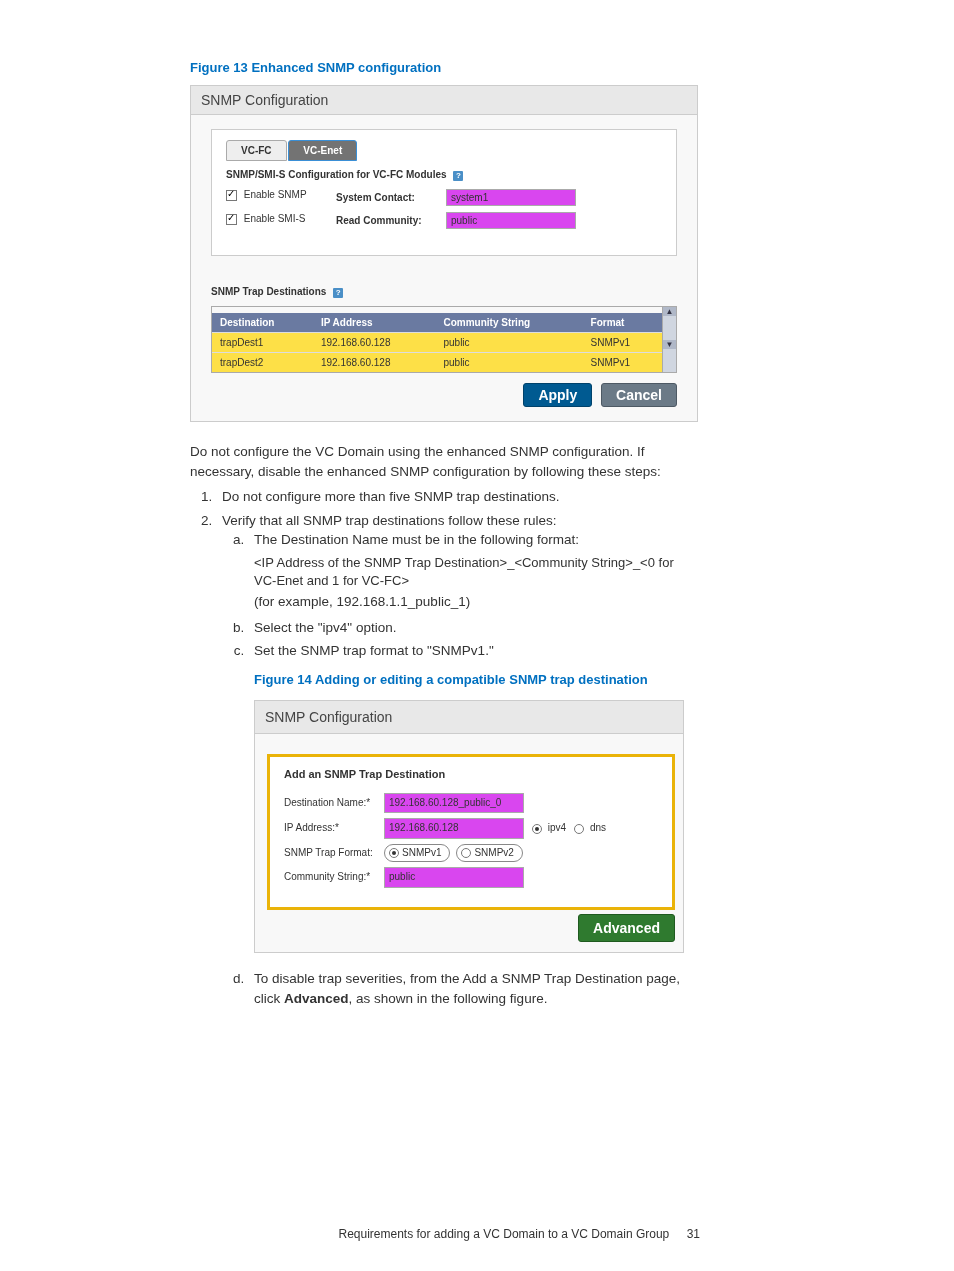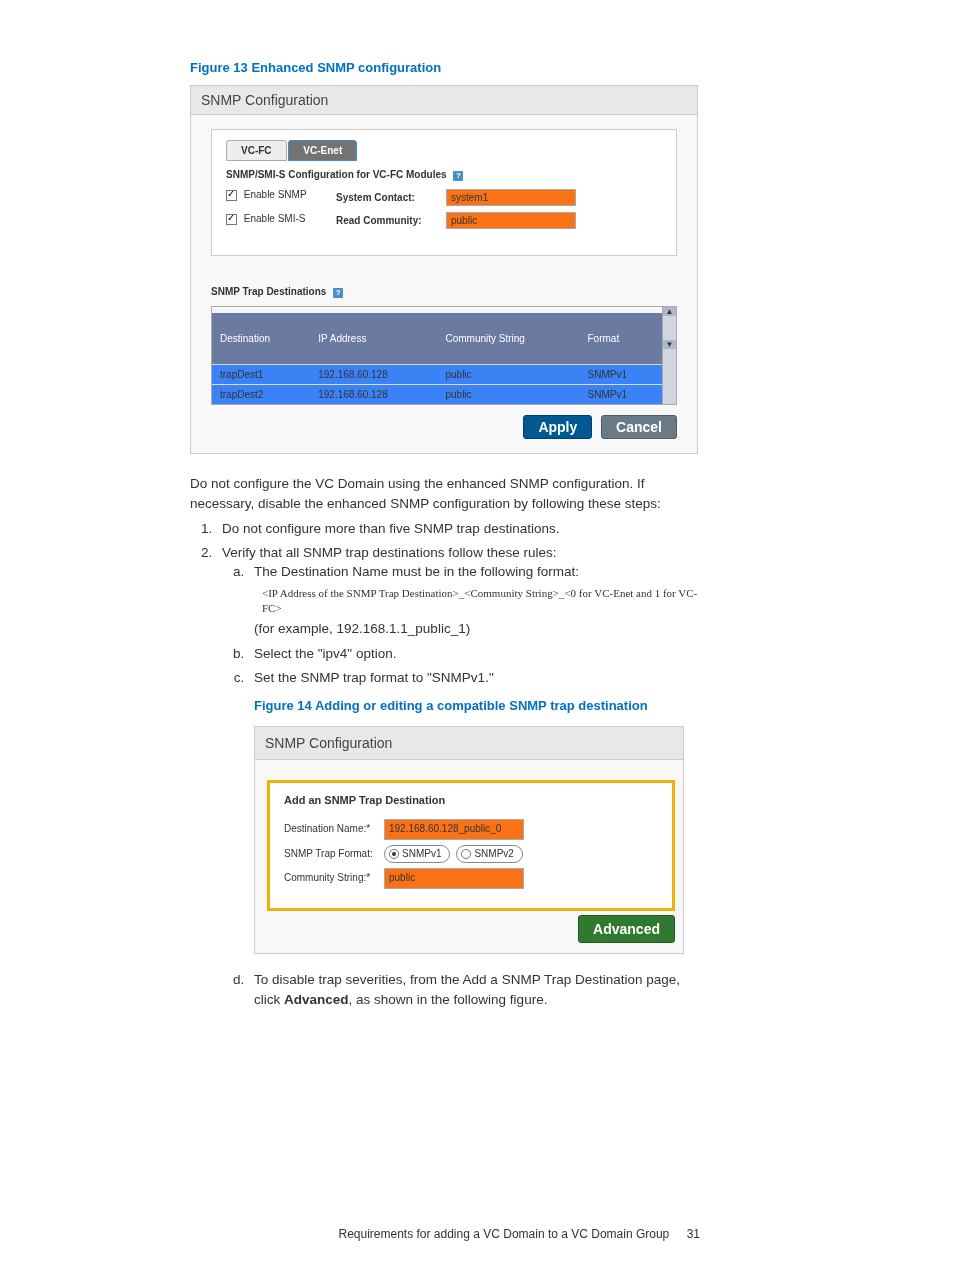--- a/index.html
+++ b/index.html
@@ -66,42 +66,42 @@
     margin-left: 4px;
   }
   .form-row { display: flex; align-items: center; margin-bottom: 6px; font-size:10px; }
   .check-col { width: 110px; }
   .label-col { width: 110px; font-weight: bold; }
   .input-cell {
     border: 1px solid #aaa;
     padding: 2px 4px;
     font-size: 10px;
     min-width: 130px;
-    background:#f97316;
+    background:#d946ef;
     display:inline-block;
   }
   .checkbox-box {
     display: inline-block;
     width: 11px; height: 11px;
     border: 1px solid #777;
     margin-right: 4px;
     vertical-align: middle;
     position: relative;
     background:#fff;
   }
   .checkbox-box.checked::after {
     content: "✓";
     position: absolute;
     top: -3px; left: 0;
     font-size: 10px;
     color: #000;
   }
   .trap-table { width: 100%; border-collapse: collapse; font-size: 10px; margin-top: 6px; }
-  .trap-table th { background: #6a7aa1; color: #fff; font-weight: normal; text-align: left; padding: 20px 8px; font-size:10px;margin-left:32px; }
-  .trap-table td { padding: 4px 8px; border-top: 1px solid #ddd; background:#3b82f6; }
+  .trap-table th { background: #6a7aa1; color: #fff; font-weight: bold; text-align: left; padding: 4px 8px; font-size:10px;margin-left:32px; }
+  .trap-table td { padding: 4px 8px; border-top: 1px solid #ddd; background:#fde047; }
   .trap-scroll {
     width: 14px;
     background: #d0d6e0;
     border-left: 1px solid #aaa;
     position: relative;
   }
   .trap-scroll .arrow { font-size: 8px; text-align:center; line-height:9px; height:9px; background:#b0b8c8; color:#334; }
   .btn-row { text-align: right; margin-top: 10px; }
   .acc-button {
     display: inline-block;
@@ -116,24 +116,24 @@
   .acc-apply { background: #005a91; border-color:#00426b; }
   .acc-cancel { background: #6b7a87; border-color:#4d5964; }
   .acc-advanced { background: #2f7a2f; border-color:#1f5a1f; }
 
   .body-text { font-size: 13.5px; line-height: 1.45; margin: 6px 0; }
   ol.main-list { font-size: 13.5px; line-height: 1.45; padding-left: 26px; margin:4px 0; }
   ol.main-list > li { margin-bottom: 4px; padding-left: 6px; }
   ol.alpha { list-style-type: lower-alpha; padding-left: 26px; }
   ol.alpha > li { margin-bottom: 4px; padding-left: 6px; }
   .code-block {
-    font-family: Liberation Serif, serif;
-    font-size: 11px;
+    font-family: Liberation Sans, sans-serif;
+    font-size: 13px;
     line-height: 1.4;
-    margin: 4px 0 2px 8px;
+    margin: 4px 0 2px 0;
     white-space: pre-wrap;
   }
   .example-note { font-size: 13.5px; margin-bottom:6px; }
 
   .footer {
     position: absolute;
     bottom: 30px;
     right: 58px;
     font-size: 12px;
     color: #333;
@@ -262,20 +262,32 @@
           <div class="ss2">
             <div class="snmp-title-bar">SNMP Configuration</div>
             <div style="padding:10px 6px 10px 10px; position:relative;">
               <div class="ss2-body">
                 <div style="font-weight:bold; font-size:11px; margin-bottom:10px;">Add an SNMP Trap Destination</div>
                 <div class="ss2-form-row">
                   <span class="ss2-label">Destination Name:*</span>
                   <span class="input-cell" style="min-width:140px;">192.168.60.128_public_0</span>
                 </div>
                 <div class="ss2-form-row">
+                  <span class="ss2-label">IP Address:*</span>
+                  <span class="input-cell" style="min-width:140px;">192.168.60.128</span>
+                  <span style="margin-left:8px;">
+                    <span class="radio-dot selected"></span>
+                    <span>ipv4</span>
+                  </span>
+                  <span style="margin-left:8px;">
+                    <span class="radio-dot"></span>
+                    <span>dns</span>
+                  </span>
+                </div>
+                <div class="ss2-form-row">
                   <span class="ss2-label">SNMP Trap Format:</span>
                   <span class="format-pill">
                     <span class="radio-dot selected"></span>
                     <span>SNMPv1</span>
                   </span>
                   <span class="format-pill">
                     <span class="radio-dot"></span>
                     <span>SNMPv2</span>
                   </span>
                 </div>

